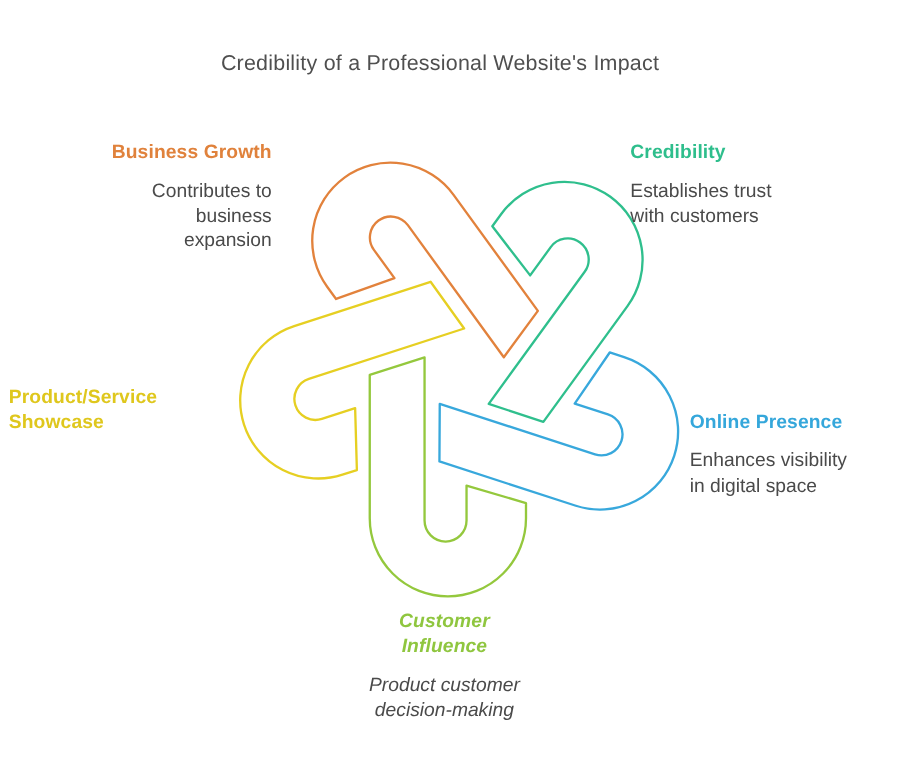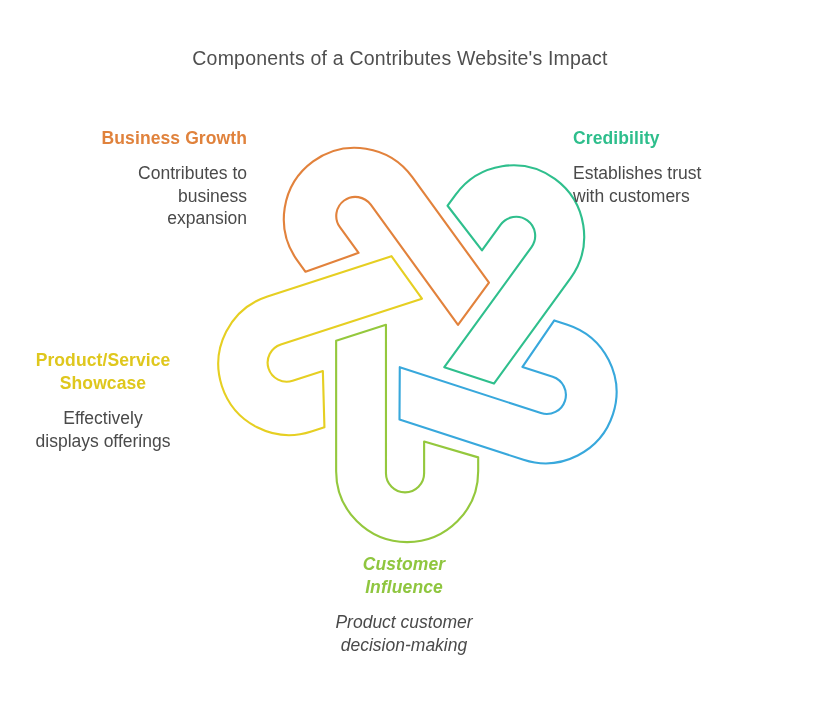--- a/index.html
+++ b/index.html
@@ -32,62 +32,65 @@
   }
   .section-desc {
     font-size: 17.5px;
     line-height: 22.5px;
     color: #4A4A4A;
     margin-top: 12px;
     white-space: pre-line;
   }
   .sec-business    { top: 127px; right: 583px; text-align: right; width: 220px; }
   .sec-credibility { top: 127px; left: 573px; width: 230px; }
-  .sec-product     { top: 349px; right: 632px; text-align: center; width: 190px; }
+  .sec-product     { top: 349px; right: 632px; text-align: left; width: 190px; }
   .sec-online      { top: 372px; left: 627px; width: 200px; }
   .sec-customer    { top: 553px; left: 254px; width: 300px; text-align: center; font-style: italic; }
 </style>
 </head>
 <body>
 
 <div class="canvas">
 
   <svg class="knot-svg" width="830" height="710" viewBox="0 0 830 710">
     <g transform="translate(422,345) scale(1.06) translate(-422,-353)" fill="#ffffff" stroke-width="2" stroke-linejoin="round" stroke-linecap="round">
 
       <path transform="rotate(0 422 345) translate(0 10)" d="M341,339 L341,462 A67,67 0 0 0 475,462 L475,449 L424,434 L424,464 A18,18 0 0 1 388,464 L388,324 Z" stroke="#94C83D"></path>
       <path transform="rotate(72 422 345) translate(0 10)" d="M341,339 L341,462 A67,67 0 0 0 475,462 L475,449 L424,434 L424,464 A18,18 0 0 1 388,464 L388,324 Z" stroke="#E6CF22"></path>
       <path transform="rotate(144 422 345) translate(0 10)" d="M341,339 L341,462 A67,67 0 0 0 475,462 L475,449 L424,434 L424,464 A18,18 0 0 1 388,464 L388,324 Z" stroke="#E2823C"></path>
       <path transform="rotate(216 422 345) translate(0 10)" d="M341,339 L341,462 A67,67 0 0 0 475,462 L475,449 L424,434 L424,464 A18,18 0 0 1 388,464 L388,324 Z" stroke="#2FBF8D"></path>
       <path transform="rotate(288 422 345) translate(0 10)" d="M341,339 L341,462 A67,67 0 0 0 475,462 L475,449 L424,434 L424,464 A18,18 0 0 1 388,464 L388,324 Z" stroke="#38A8DC"></path>
     </g>
   </svg>
 
-  <div class="title" style="color: rgb(79, 79, 79);">Components of a Contributes Website's Impact</div>
+  <div class="title" style="color: rgb(79, 79, 79);">Credibility of a Professional Website's Impact</div>
 
   <div class="section sec-credibility">
     <div class="section-label" style="color: rgb(46, 190, 140);">Credibility</div>
     <div class="section-desc" style="color: rgb(74, 74, 74);">Establishes trust
 with customers</div>
   </div>
 
   <div class="section sec-business">
     <div class="section-label" style="color: rgb(224, 130, 60);">Business Growth</div>
     <div class="section-desc" style="color: rgb(74, 74, 74);">Contributes to
 business
 expansion</div>
   </div>
 
   <div class="section sec-product">
     <div class="section-label" style="color: rgb(223, 199, 29);">Product/Service
 Showcase</div>
-    <div class="section-desc" style="color: rgb(74, 74, 74);">Effectively
-displays offerings</div>
   </div>
 
+  <div class="section sec-online">
+    <div class="section-label" style="color: rgb(53, 167, 219);">Online Presence</div>
+    <div class="section-desc" style="color: rgb(74, 74, 74);">Enhances visibility
+in digital space</div>
+  </div>
 
   <div class="section sec-customer">
     <div class="section-label" style="color: rgb(143, 198, 63);">Customer
 Influence</div>
     <div class="section-desc" style="color: rgb(74, 74, 74);">Product customer
 decision-making</div>
   </div>
 
 </div>
 

